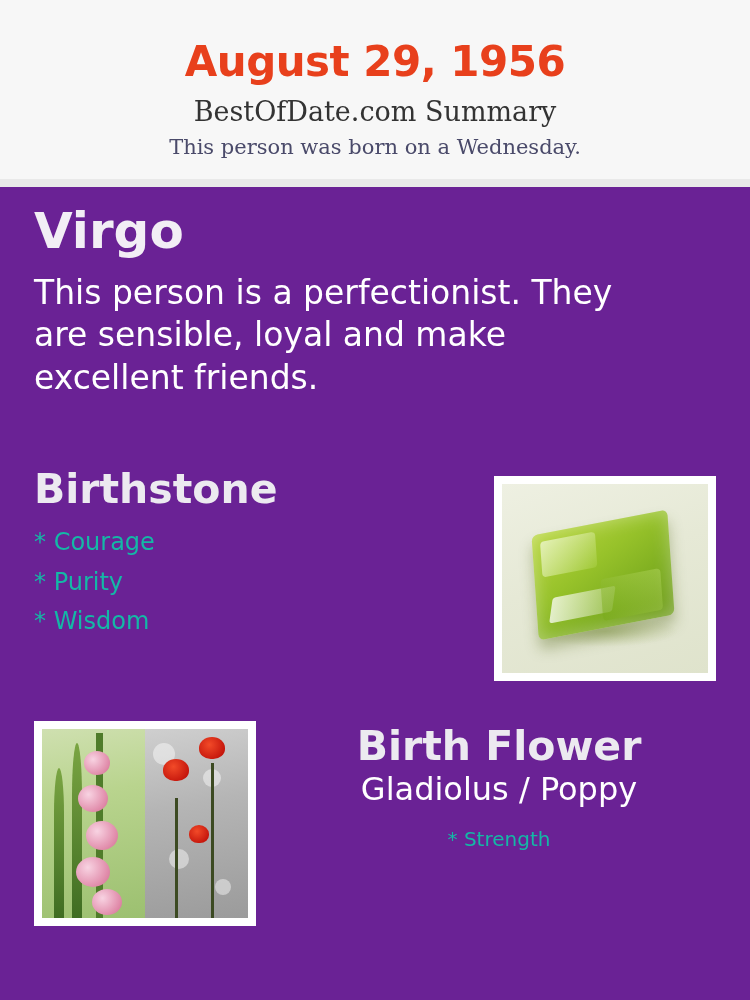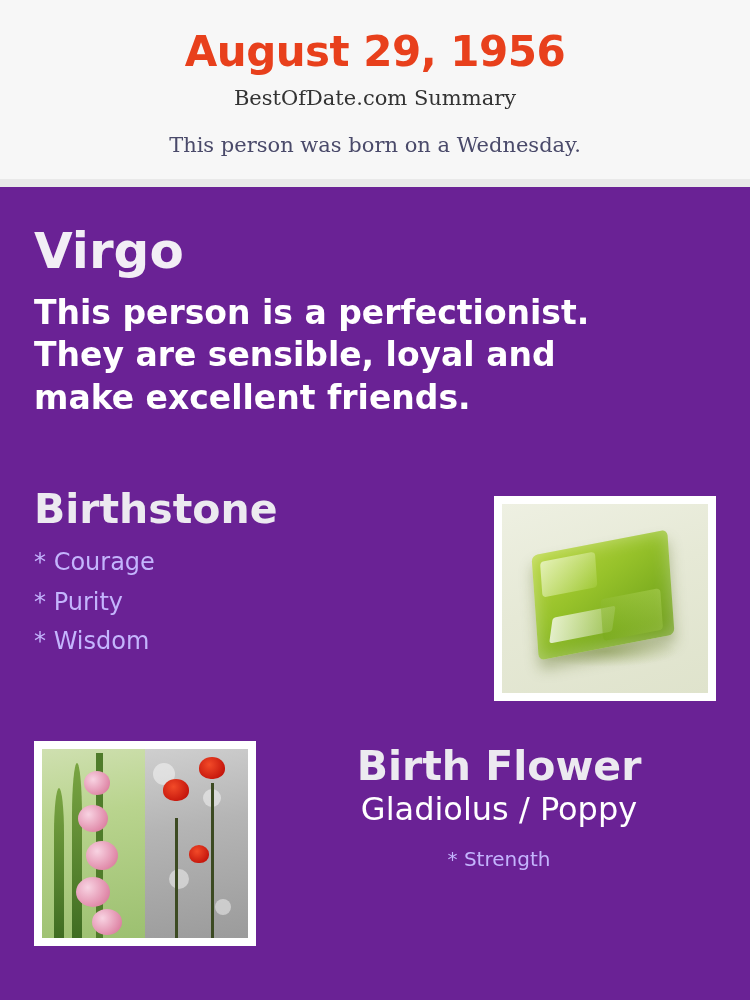--- a/index.html
+++ b/index.html
@@ -15,73 +15,73 @@
   .page {
     width: 750px;
     height: 1000px;
     position: relative;
     background: #6a2295;
   }
 
   
   .header {
     background: #f7f7f7;
-    padding: 28px 20px 16px 20px;
+    padding: 38px 20px 16px 20px;
     text-align: center;
     height: 179px;
   }
 
   .date-title {
     color: #e8401c;
     font-size: 42px;
     font-weight: bold;
     line-height: 1.15;
     letter-spacing: -0.5px;
   }
 
   .site-summary {
     color: #333333;
-    font-size: 21px;
+    font-size: 27px;
     font-weight: normal;
     margin-top: 10px;
     font-family: "DejaVu Serif", serif;
   }
 
   .born-line {
     color: #4a4a6a;
     font-size: 21px;
-    margin-top: 23px;
+    margin-top: 8px;
     font-family: "DejaVu Serif", serif;
   }
 
   .header-rule {
     height: 8px;
     background: #e9e9e9;
   }
 
   
   .body-area {
-    padding: 38px 34px 0 34px;
+    padding: 18px 34px 0 34px;
     color: #ffffff;
     position: relative;
   }
 
   .sign-name {
     font-size: 50px;
     font-weight: bold;
     color: #f2eef5;
     line-height: 1.05;
     margin-bottom: 14px;
   }
 
   .sign-desc {
     font-size: 33px;
     line-height: 1.30;
     color: #ffffff;
-    font-weight: bold;
+    font-weight: normal;
     max-width: 620px;
   }
 
   
   .birthstone-block {
     margin-top: 68px;
     position: relative;
     min-height: 225px;
   }
 
@@ -100,21 +100,21 @@
   }
 
   .trait-list {
     margin-top: 12px;
     list-style: none;
   }
 
   .trait-list li {
     font-size: 24px;
     line-height: 1.65;
-    color: #c4b5fd;
+    color: #14b8a6;
   }
 
   .stone-photo {
     position: absolute;
     right: 0;
     top: 8px;
     width: 222px;
     height: 205px;
     background: #ffffff;
     padding: 8px;

